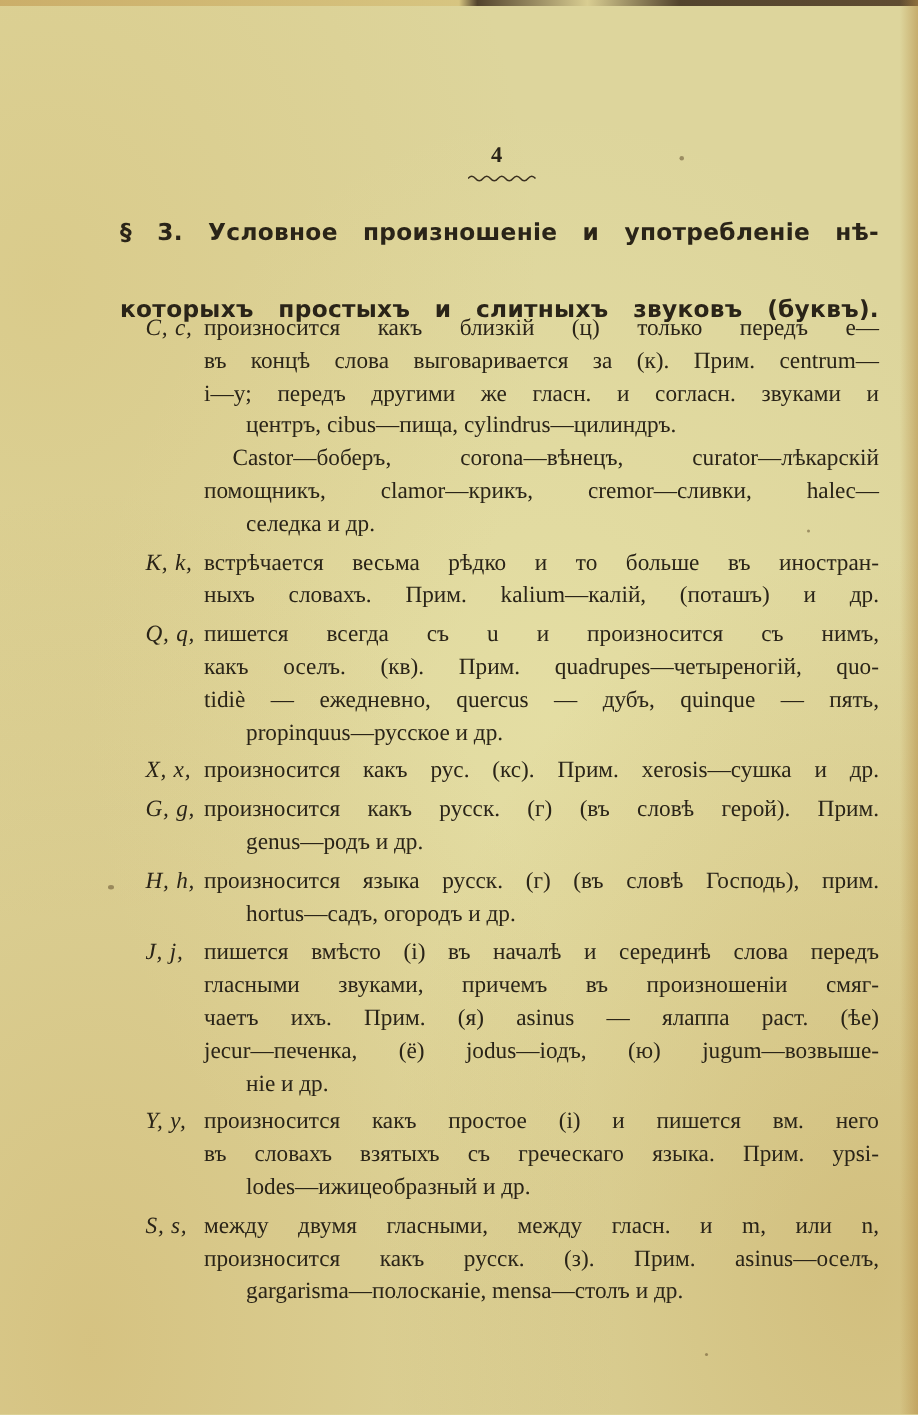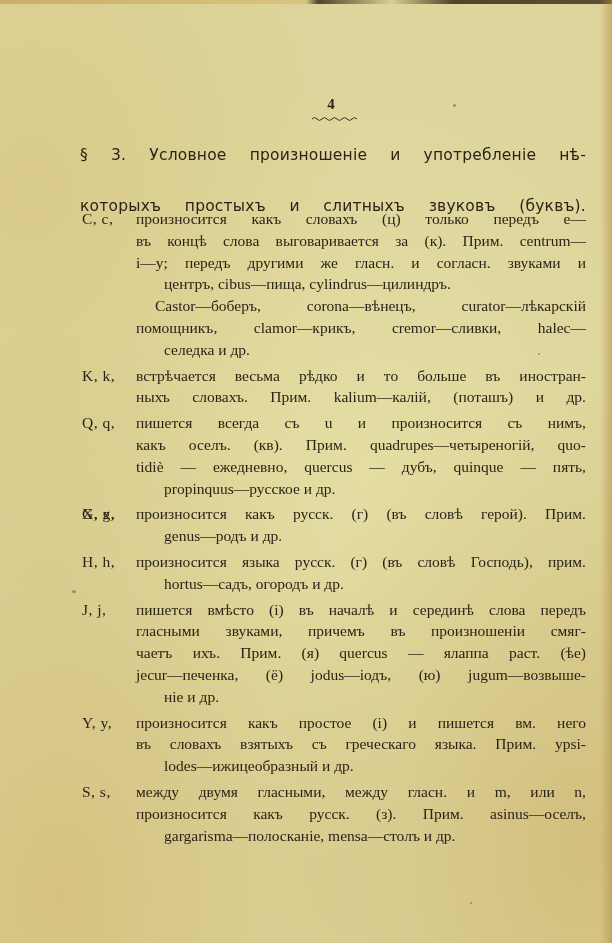--- a/index.html
+++ b/index.html
@@ -31,34 +31,35 @@
     position: absolute; left: 0; width: 612px; top: 96px;
     text-align: center; font-size: 15px; font-weight: bold;
     padding-left: 50px; box-sizing: border-box;
   }
   .wave {
     position: absolute; left: 312px; top: 116px; width: 46px; height: 6px;
   }
   .heading {
     position: absolute; left: 80px; width: 506px; top: 143px;
     font-family: "DejaVu Sans", "Liberation Sans", sans-serif;
-    font-weight: normal; font-size: 15.5px; line-height: 24.5px;
+    font-weight: bold; font-size: 15.5px; line-height: 24.5px;
     text-align: justify; text-align-last: justify;
     letter-spacing: 0.2px;
   }
   .heading .line { display: block; text-align: justify; text-align-last: justify; white-space: nowrap; }
   .heading .line2 { text-align-last: justify; margin-top: 26px; }
   .entries {
     position: absolute; left: 82px; top: 208px; width: 504px;
     font-size: 15.5px; line-height: 21.8px;
   }
   .entry { position: relative; margin-bottom: 4px; }
   .entry .label {
-    position: absolute; left: 0; top: 0; width: 54px; white-space: nowrap;
+    position: absolute; left: 15px; top: 0; width: 54px; white-space: nowrap;
     letter-spacing: 0.5px;
+    font-style: italic;
   }
   .entry .body { margin-left: 54px; }
   .entry .body .ln {
     display: block; white-space: nowrap;
     text-align: justify; text-align-last: justify;
   }
   .entry .body .ln.last { text-align-last: left; margin-left: 28px; }
   .entry .body .ln.indent { padding-left: 19px; }
   .speck { position: absolute; border-radius: 50%; background: rgba(90,70,40,0.5); }
 </style>
@@ -77,21 +78,21 @@
   <div class="heading">
     <span class="line">§ 3. Условное произношеніе и употребленіе нѣ-</span>
     <span class="line line2">которыхъ простыхъ и слитныхъ звуковъ (буквъ).</span>
   </div>
 
   <div class="entries">
 
     <div class="entry">
       <span class="label">C, c,</span>
       <div class="body">
-        <span class="ln">произносится какъ словахъ (ц) только передъ e—</span>
+        <span class="ln">произносится какъ близкій (ц) только передъ e—</span>
         <span class="ln">въ концѣ слова выговаривается за (к). Прим. centrum—</span>
         <span class="ln">i—y; передъ другими же гласн. и согласн. звуками и</span>
         <span class="ln last">центръ, cibus—пища, cylindrus—цилиндръ.</span>
         <span class="ln indent">Castor—боберъ, corona—вѣнецъ, curator—лѣкарскій</span>
         <span class="ln">помощникъ, clamor—крикъ, cremor—сливки, halec—</span>
         <span class="ln last">селедка и др.</span>
       </div>
     </div>
 
     <div class="entry">
@@ -107,20 +108,23 @@
       <div class="body">
         <span class="ln">пишется всегда съ u и произносится съ нимъ,</span>
         <span class="ln">какъ оселъ. (кв). Прим. quadrupes—четыреногій, quo-</span>
         <span class="ln">tidiè — ежедневно, quercus — дубъ, quinque — пять,</span>
         <span class="ln last">propinquus—русское и др.</span>
       </div>
     </div>
 
     <div class="entry">
       <span class="label">X, x,</span>
+      <div class="body">
+        <span class="ln">произносится какъ рус. (кс). Прим. xerosis—сушка и др.</span>
+      </div>
     </div>
 
     <div class="entry">
       <span class="label">G, g,</span>
       <div class="body">
         <span class="ln">произносится какъ русск. (г) (въ словѣ герой). Прим.</span>
         <span class="ln last">genus—родъ и др.</span>
       </div>
     </div>
 
@@ -130,21 +134,21 @@
         <span class="ln">произносится языка русск. (г) (въ словѣ Господь), прим.</span>
         <span class="ln last">hortus—садъ, огородъ и др.</span>
       </div>
     </div>
 
     <div class="entry">
       <span class="label">J, j,</span>
       <div class="body">
         <span class="ln">пишется вмѣсто (i) въ началѣ и серединѣ слова передъ</span>
         <span class="ln">гласными звуками, причемъ въ произношеніи смяг-</span>
-        <span class="ln">чаетъ ихъ. Прим. (я) quercus — ялаппа раст. (ѣе)</span>
+        <span class="ln">чаетъ ихъ. Прим. (я) asinus — ялаппа раст. (ѣе)</span>
         <span class="ln">jecur—печенка, (ё) jodus—іодъ, (ю) jugum—возвыше-</span>
         <span class="ln last">ніе и др.</span>
       </div>
     </div>
 
     <div class="entry">
       <span class="label">Y, y,</span>
       <div class="body">
         <span class="ln">произносится какъ простое (i) и пишется вм. него</span>
         <span class="ln">въ словахъ взятыхъ съ греческаго языка. Прим. ypsi-</span>

